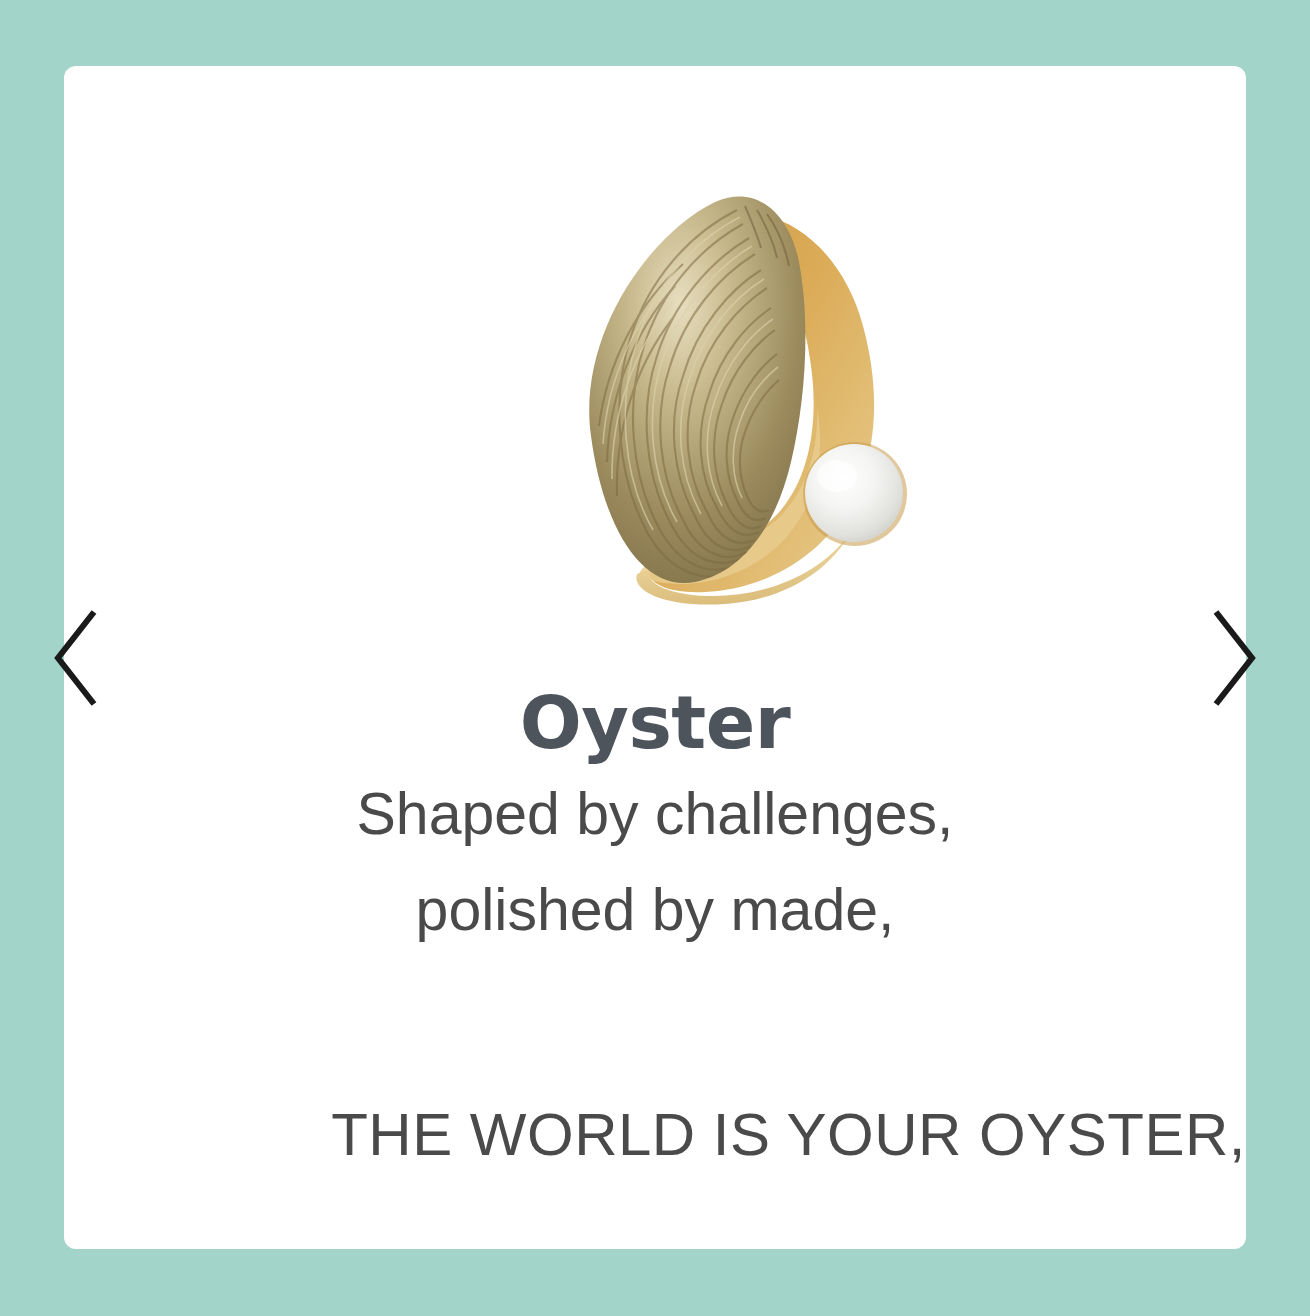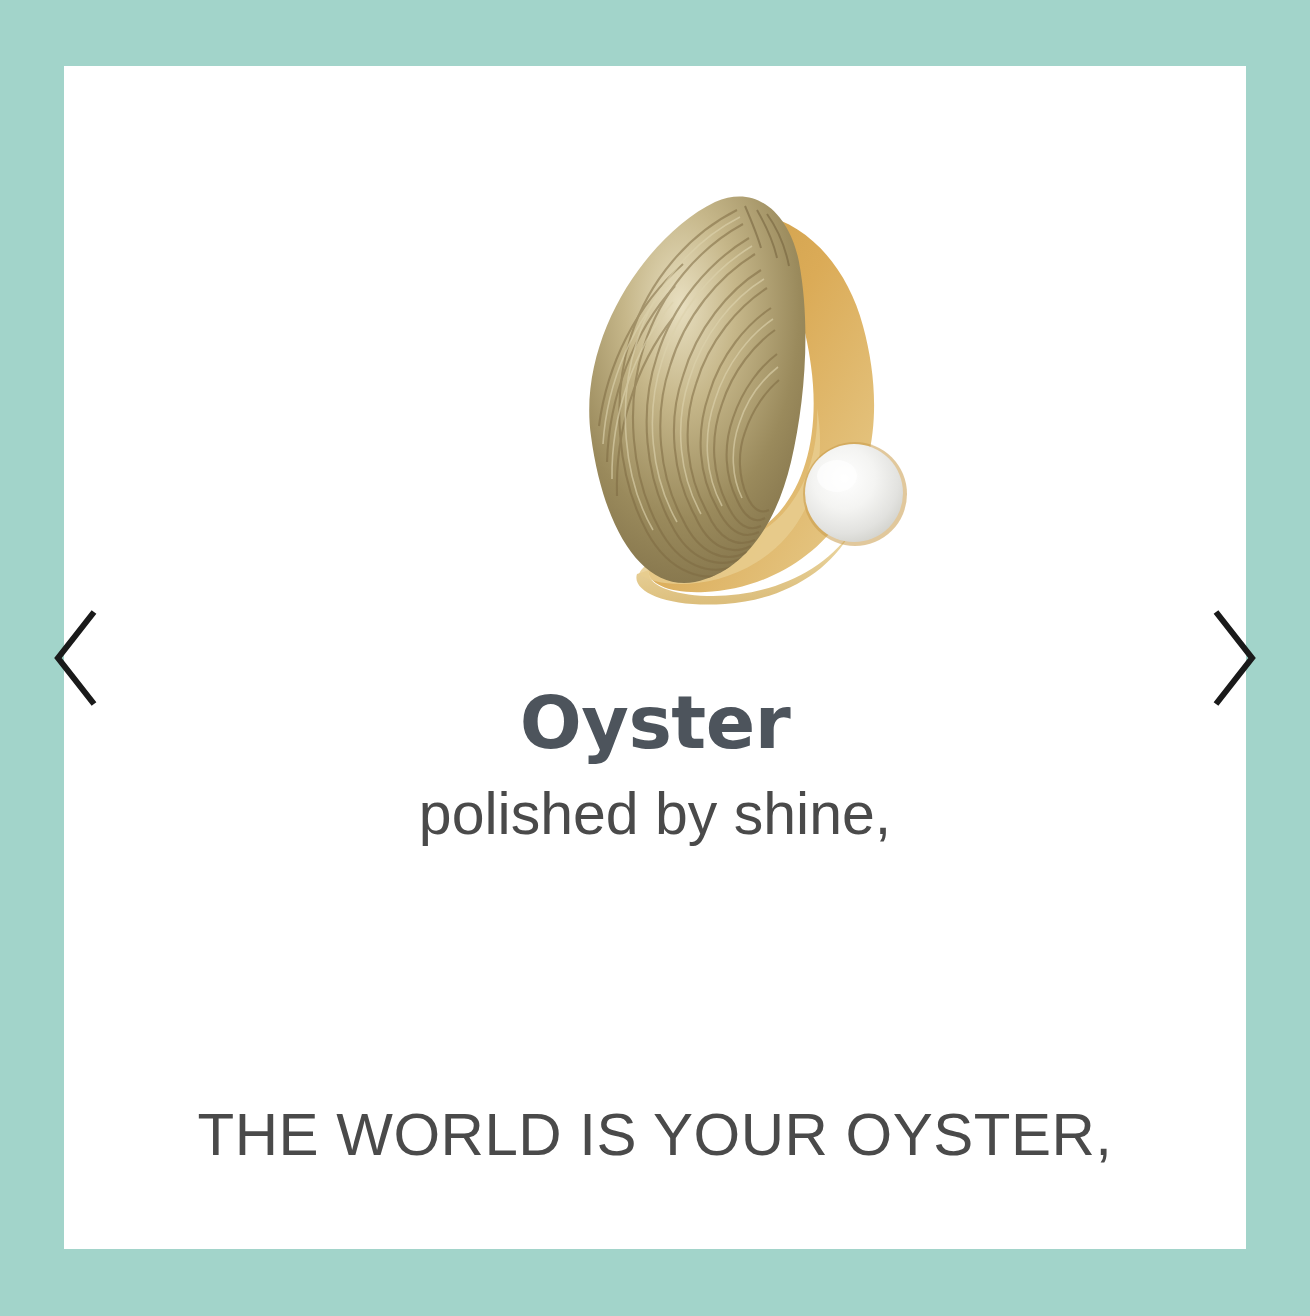--- a/index.html
+++ b/index.html
@@ -20,20 +20,21 @@
   }
 
   
   #card {
     position: absolute;
     left: 64px;
     top: 66px;
     width: 1182px;
     height: 1183px;
     background: #ffffff;
+    border-radius: 12px;
   }
 
   
   #illustration {
     position: absolute;
     left: 435px;
     top: 110px;
     width: 440px;
     height: 430px;
   }
@@ -78,21 +79,21 @@
     top: 1025px;
     width: 1182px;
     text-align: center;
     font-family: "Liberation Sans", sans-serif;
     font-weight: 300;
     font-size: 60px;
     line-height: 88px;
     letter-spacing: 0.5px;
     color: #4a4a4a;
   }
-  #motto .ln { display: block; white-space: nowrap; }
+  #motto .ln { display: block; white-space: nowrap; text-align: right; }
 
   
   .nav-arrow {
     position: absolute;
     top: 606px;
     width: 56px;
     height: 104px;
     background: transparent;
     border: 0;
     padding: 0;
@@ -219,21 +220,22 @@
             <path d="M 268 38 C 278 52, 286 70, 290 90"></path>
             <path d="M 246 30 C 252 44, 258 58, 262 72"></path>
           </g>
         </g>
       </svg>
     </div>
 
     <h1 id="title">Oyster</h1>
 
     <div id="tagline">
-      <span class="ln">polished by shine,</span>
+      <span class="ln">Shaped by challenges,</span>
+      <span class="ln">polished by made,</span>
     </div>
 
     <div id="motto">
       <span class="ln">THE WORLD IS YOUR OYSTER,</span>
     </div>
   </div>
 
   <button id="prev-arrow" class="nav-arrow" aria-label="previous-slide">
     <svg viewBox="0 0 56 104" xmlns="http://www.w3.org/2000/svg">
       <polyline points="44,6 8,52 44,98" fill="none" stroke="#1a1a1a" stroke-width="6" stroke-linecap="butt" stroke-linejoin="miter"></polyline>

